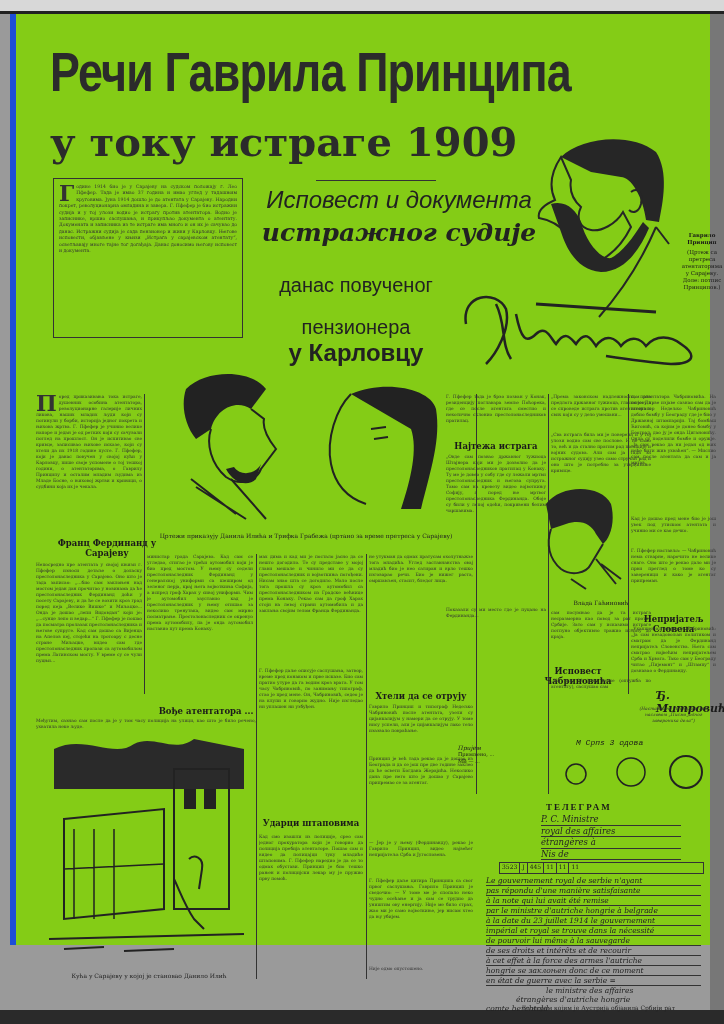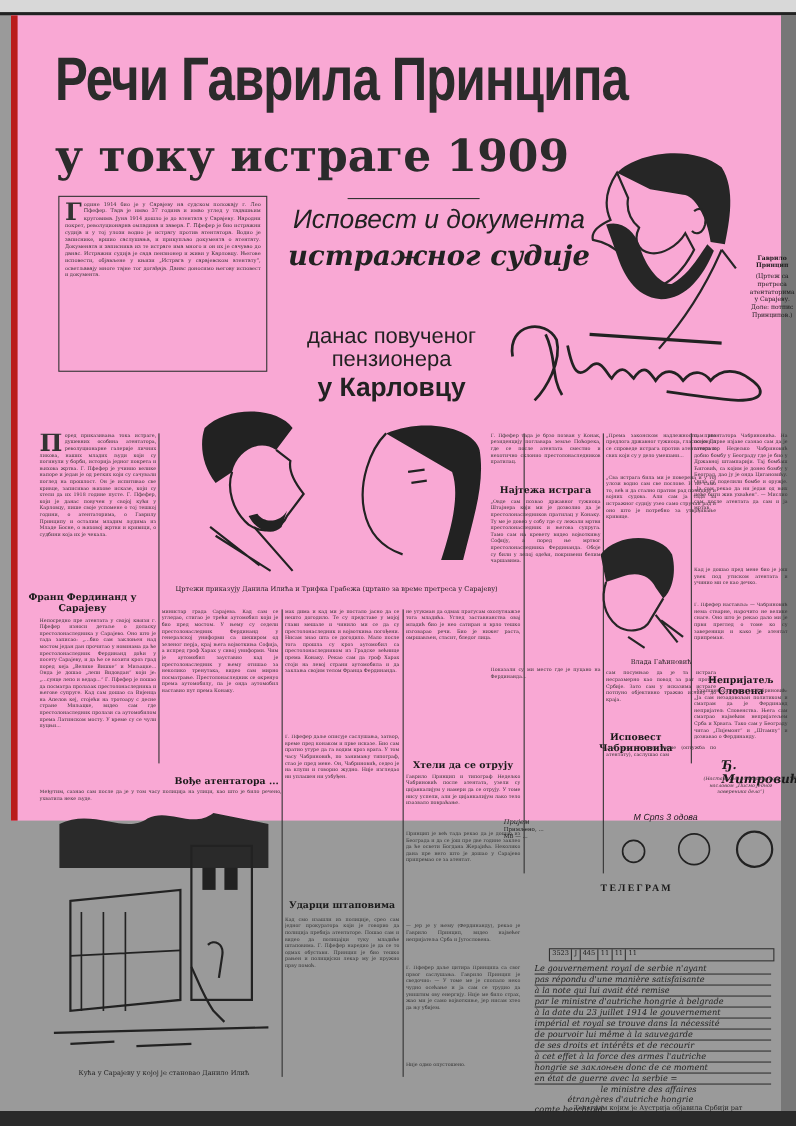--- a/index.html
+++ b/index.html
@@ -1,31 +1,31 @@
 <!DOCTYPE html>
 <html><head>
 <meta charset="utf-8">
 <style>
   *{box-sizing:border-box;margin:0;padding:0}
   html,body{width:724px;height:1024px;overflow:hidden;background:#9a9a9a}
   body{position:relative;font-family:"DejaVu Serif",serif;color:#1a1a1a}
-  .page{position:absolute;left:10px;top:14px;width:700px;height:732px;background:#f9a8d4;border-left:6px solid #b91c1c}
+  .page{position:absolute;left:10px;top:14px;width:700px;height:931px;background:#84cc16;border-left:6px solid #1d4ed8}
   .topstrip{position:absolute;left:0;top:0;width:724px;height:14px;background:#d8d8d8;border-bottom:3px solid #222}
   .botstrip{position:absolute;left:0;bottom:0;width:724px;height:14px;background:#2a2a2a}
   .rightstrip{position:absolute;right:0;top:14px;width:14px;height:996px;background:#777}
   .abs{position:absolute}
   .h1{left:34px;top:30px;font-family:"Liberation Sans",sans-serif;font-weight:bold;font-size:56px;letter-spacing:-1px;transform:scaleX(0.8);transform-origin:left top;white-space:nowrap;color:#2b2b2b;line-height:1}
   .h2{left:34px;top:108px;font-family:"DejaVu Serif",serif;font-weight:bold;font-size:40px;white-space:nowrap;color:#2b2b2b;line-height:1}
   .intro{left:37px;top:164px;width:190px;height:160px;border:1.5px solid #333;padding:5px;font-size:4.6px;line-height:6.4px;text-align:justify;color:#333;overflow:hidden}
   .dropcap{float:left;font-size:22px;line-height:18px;margin-right:2px;font-weight:bold}
   .sub{text-align:center;color:#222;white-space:nowrap}
   .sub1{left:238px;top:172px;width:290px;font-style:italic;font-family:"Liberation Sans",sans-serif;font-size:24px}
   .sub2{left:238px;top:204px;width:290px;font-style:italic;font-weight:bold;font-size:25px}
   .sub3{left:236px;top:233px;width:290px;font-family:"DejaVu Serif",serif;font-size:35px}
-  .sub4{left:240px;top:281px;width:200px;font-family:"Liberation Sans",sans-serif;font-size:20px}
+  .sub4{left:240px;top:260px;width:200px;font-family:"Liberation Sans",sans-serif;font-size:20px}
   .sub5{left:240px;top:302px;width:200px;font-family:"Liberation Sans",sans-serif;font-size:20px}
   .sub6{left:240px;top:325px;width:200px;font-family:"Liberation Sans",sans-serif;font-weight:bold;font-size:24px}
   .cap-side{left:665px;top:218px;width:45px;font-size:5.5px;line-height:7px;text-align:center;border-right:1px solid #333;padding-right:2px}
   .col{font-size:4.4px;line-height:6px;text-align:justify;color:#333;overflow:hidden}
   .colhead{font-weight:bold;font-size:8.5px;text-align:center;margin:4px 0 3px}
   .rule{position:absolute;background:#333}
   .caption{font-size:6px;text-align:center;color:#222}
   .sig{font-family:"DejaVu Serif",serif;font-style:italic;font-weight:bold;font-size:11px}
   .tele-line{font-family:"DejaVu Serif",serif;font-style:italic;font-size:8.5px;color:#222;border-bottom:1px solid #333;white-space:nowrap;overflow:hidden;line-height:10.5px}
 </style>
@@ -69,21 +69,21 @@
   <svg class="abs" style="left:440px;top:270px" width="250" height="90" viewBox="0 0 250 90">
     <path d="M10 40 C5 10 40 5 50 25 C55 45 40 70 30 80 M40 20 C50 40 45 60 55 75 M60 30 C65 55 70 60 80 50 C90 40 95 55 100 60 C110 45 115 55 120 60 C130 45 135 55 140 62 C150 48 160 55 165 62 C175 50 185 55 190 62 C200 50 215 52 225 60 C240 70 240 80 215 80 C190 78 170 75 150 72" fill="none" stroke="#222" stroke-width="2.5"></path>
     <path d="M80 20 L200 28" stroke="#222" stroke-width="3"></path>
   </svg>
 
   <div class="abs col" style="left:20px;top:380px;width:106px;height:140px">
     <span class="dropcap">П</span>
     <span>оред приказивања тока истраге, душевних особина атентатора, револуционарне галерије личних ликова, наших младих људи који су погинули у борби, историја једног покрета и њихова жртва. Г. Пфефер је учинио велике напоре и један је од ретких који су сачували поглед на прошлост. Он је испитивао све кривце, записивао њихове исказе, који су хтели да их 1918 године пусте. Г. Пфефер, који је данас повучен у својој кући у Карловцу, пише своје успомене о тој тешкој години, о атентаторима, о Гаврилу Принципу и осталим младим људима из Младе Босне, о њиховој жртви и кривици, о судбини која их је чекала.</span>
   </div>
   <div class="rule" style="left:128px;top:380px;width:1px;height:300px"></div>
-  <div class="abs colhead" style="left:6px;top:520px;width:106px">Франц Фердинанд у Сарајеву</div>
+  <div class="abs colhead" style="left:38px;top:520px;width:106px">Франц Фердинанд у Сарајеву</div>
   <div class="abs col" style="left:20px;top:548px;width:106px;height:140px">Непосредно пре атентата у својој књизи г. Пфефер износи детаље о доласку престолонаследника у Сарајево. Оно што је тада записао: „...био сам заклоњен над мостом један дан прочитао у новинама да ће престолонаследник Фердинанд доћи у посету Сарајеву, и да ће се возити кроз град поред кеја „Велике Вишке“ и Миљацке... Онда је дошао „лепи Видовдан“ који је: „...сунце лепо и ведар...“ Г. Пфефер је пошао да посматра пролазак престолонаследника и његове супруге. Кад сам дошао са Вијенца на Апелов кеј, стојећи на тротоару с десне стране Миљацке, видео сам где престолонаследник пролази са аутомобилом према Латинском мосту. У време су се чули пуцњи...</div>
 
   <svg class="abs" style="left:140px;top:355px" width="300" height="160" viewBox="0 0 300 160">
     <path d="M30 20 C50 0 95 0 110 20 L95 40 C80 30 60 40 55 60 L40 70 C28 55 25 35 30 20 Z" fill="#222"></path>
     <path d="M55 60 C50 75 55 95 70 108 C85 118 100 112 105 100 L120 80 C112 70 106 60 108 50 L95 40" fill="none" stroke="#222" stroke-width="2"></path>
     <path d="M70 100 C78 115 92 118 100 110 L105 95 C100 105 85 108 78 98 Z" fill="#222"></path>
     <path d="M35 110 L80 145 M40 118 L90 150 M75 110 L110 150" stroke="#222" stroke-width="2"></path>
     <path d="M195 25 C230 10 275 20 280 40 C285 70 275 100 265 140 L245 140 C255 110 262 80 255 60 Z" fill="#222"></path>
     <path d="M195 25 C180 40 170 70 175 95 C180 120 195 130 210 135" fill="none" stroke="#222" stroke-width="2"></path>
     <path d="M215 60 L230 58 M218 70 L232 68" stroke="#222" stroke-width="2"></path>
@@ -149,27 +149,33 @@
   <div class="abs col" style="left:615px;top:612px;width:85px;height:60px">„Ухапшен одговорио је Чабриновић: „Ја сам незадовољан политиком и сматрам да је Фердинанд непријатељ Словенства. Њега сам сматрао највећим непријатељем Срба и Хрвата. Тако сам у Београду читао „Пијемонт“ и „Штампу“ и дознавао о Фердинанду.</div>
   <div class="abs sig" style="left:640px;top:675px">Ђ. Митровић</div>
   <div class="abs col" style="left:615px;top:692px;width:85px;height:20px;text-align:center;font-style:italic">(Наставак на 20 страни под насловом „Писмо једног завереника дела“)</div>
 
   <div class="abs" style="left:442px;top:730px;width:40px;font-size:5px;line-height:7px">
     <div style="font-style:italic;font-size:6px">Пријем</div>
     <div>Примљено, ...</div>
     <div>МВ — ...</div>
   </div>
 
-  <div class="abs" style="left:560px;top:724px;font-family:Liberation Sans, sans-serif;font-style:italic;font-size:8px">M Српs 3 одова</div>
+  <div class="abs" style="left:560px;top:724px;font-family:Liberation Mono, monospace;font-style:italic;font-size:8px">M Српs 3 одова</div>
   <svg class="abs" style="left:540px;top:740px" width="150" height="40" viewBox="0 0 150 40">
     <circle cx="20" cy="20" r="10" fill="none" stroke="#222" stroke-width="1.5"></circle>
     <circle cx="75" cy="18" r="14" fill="none" stroke="#222" stroke-width="1.5"></circle>
     <circle cx="130" cy="18" r="16" fill="none" stroke="#222" stroke-width="2"></circle>
   </svg>
   <div class="abs" style="left:530px;top:788px;font-family:'Liberation Serif',serif;font-size:9px;letter-spacing:2px;font-weight:bold">ТЕЛЕГРАМ</div>
+  <div class="abs" style="left:525px;top:800px;width:140px">
+    <div class="tele-line">P. C. Ministre</div>
+    <div class="tele-line">royal des affaires</div>
+    <div class="tele-line">étrangères à</div>
+    <div class="tele-line">Nis de</div>
+  </div>
   <div class="abs" style="left:483px;top:848px;width:205px;height:12px;border:1px solid #333;display:flex;font-size:6px">
     <span style="border-right:1px solid #333;padding:0 2px">3523</span>
     <span style="border-right:1px solid #333;padding:0 2px">J</span>
     <span style="border-right:1px solid #333;padding:0 2px">445</span>
     <span style="border-right:1px solid #333;padding:0 2px">11</span>
     <span style="border-right:1px solid #333;padding:0 2px">11</span>
     <span style="padding:0 2px">11</span>
   </div>
   <div class="abs" style="left:470px;top:862px;width:215px">
     <div class="tele-line" style="font-size:7.5px;line-height:9px">Le gouvernement royal de serbie n'ayant</div>

